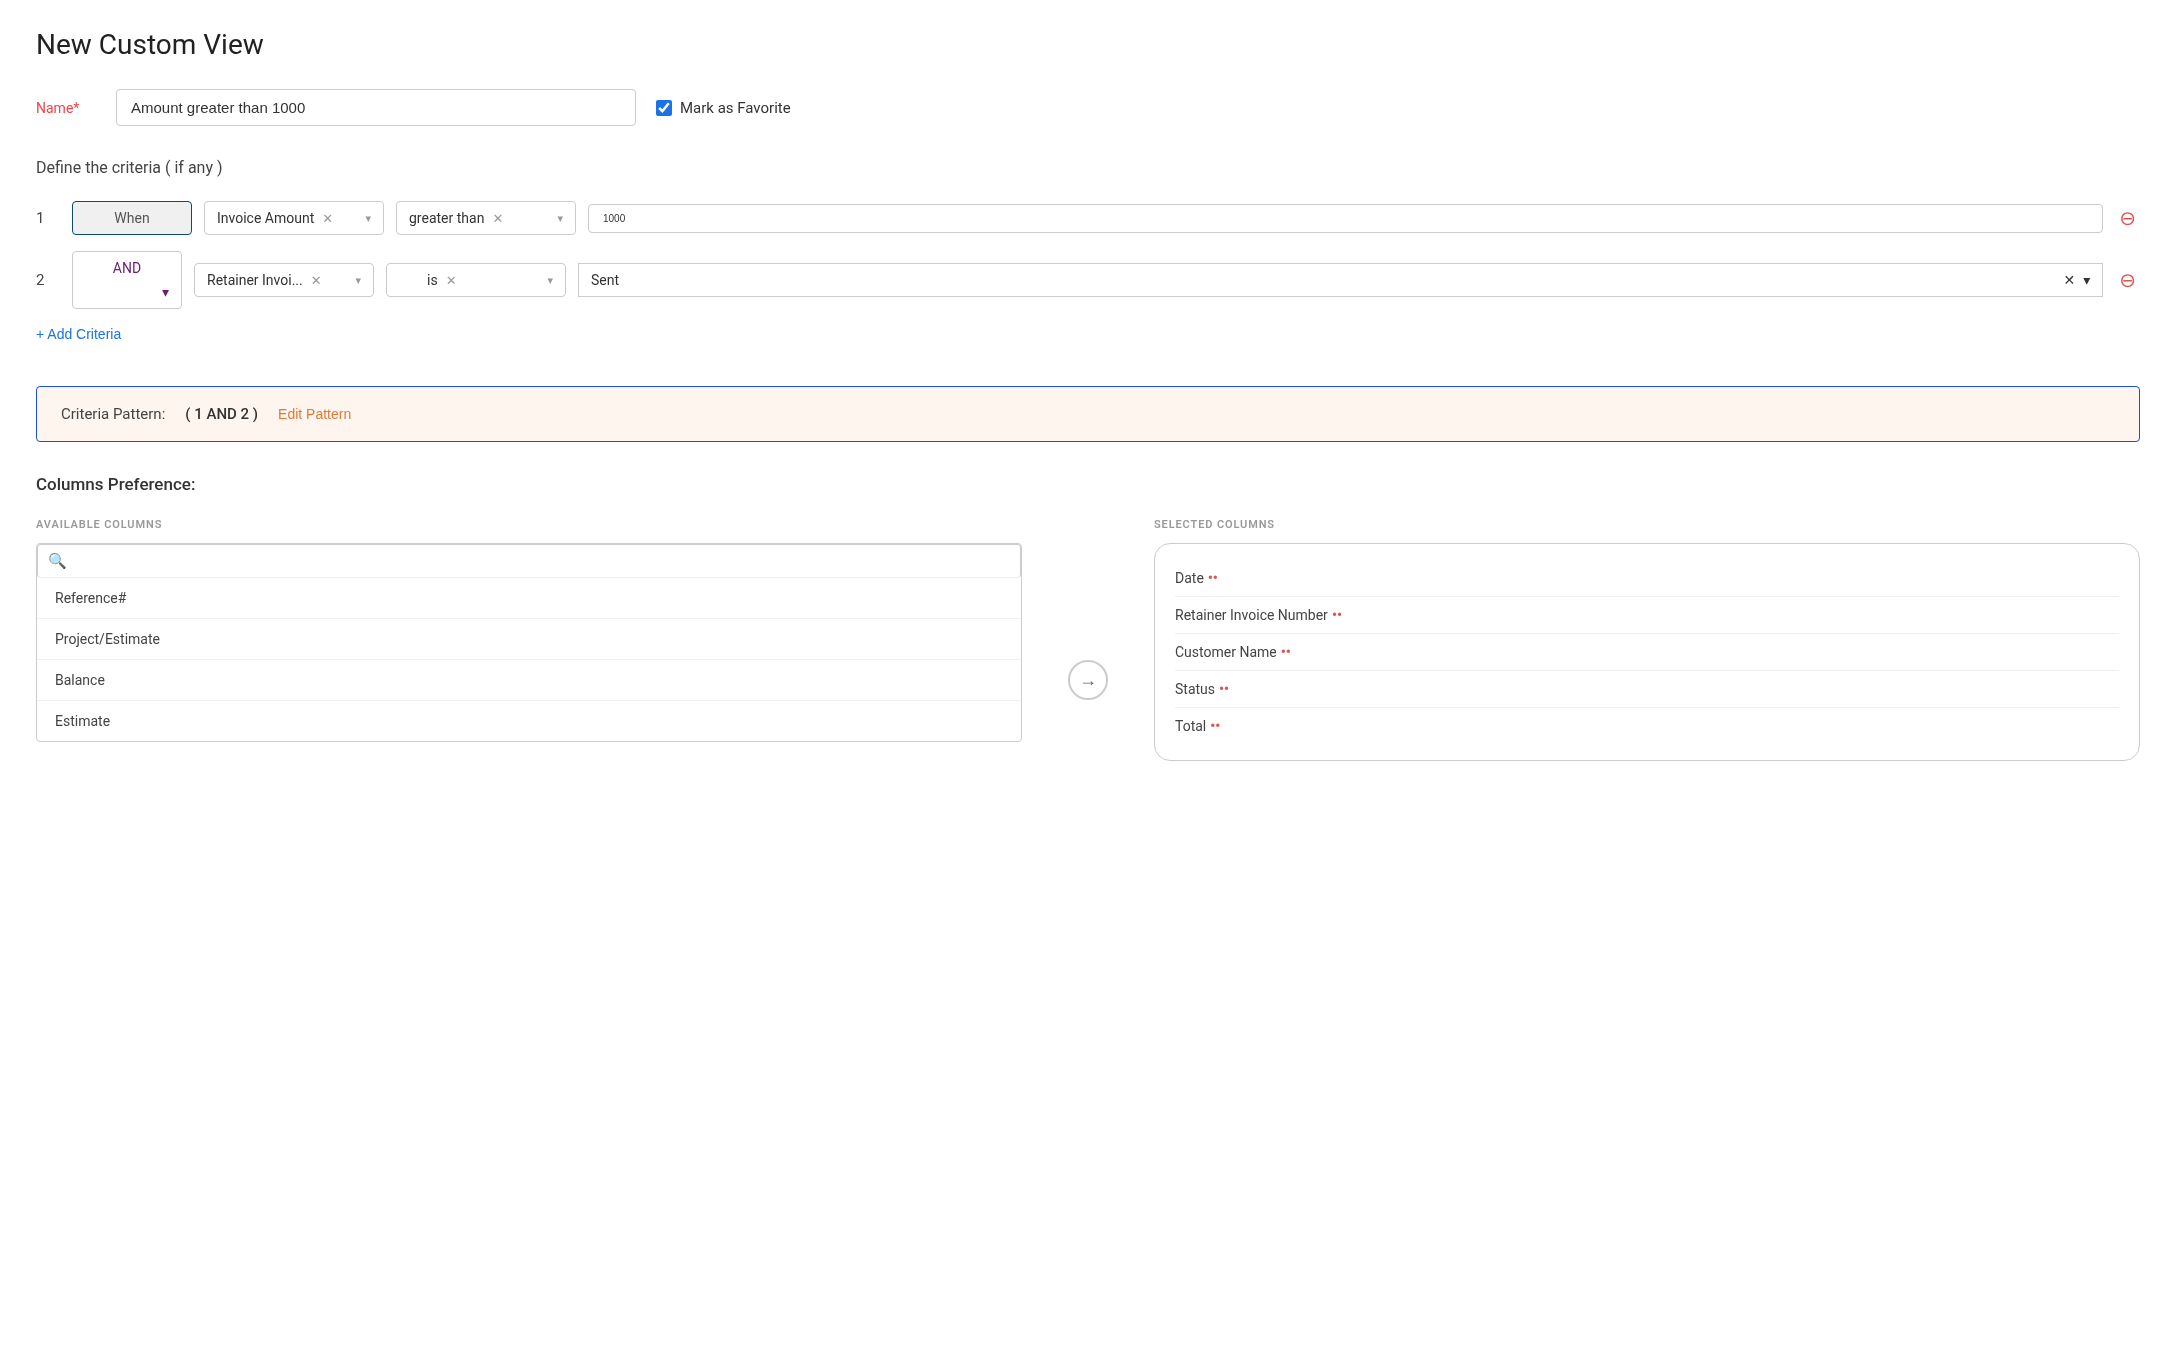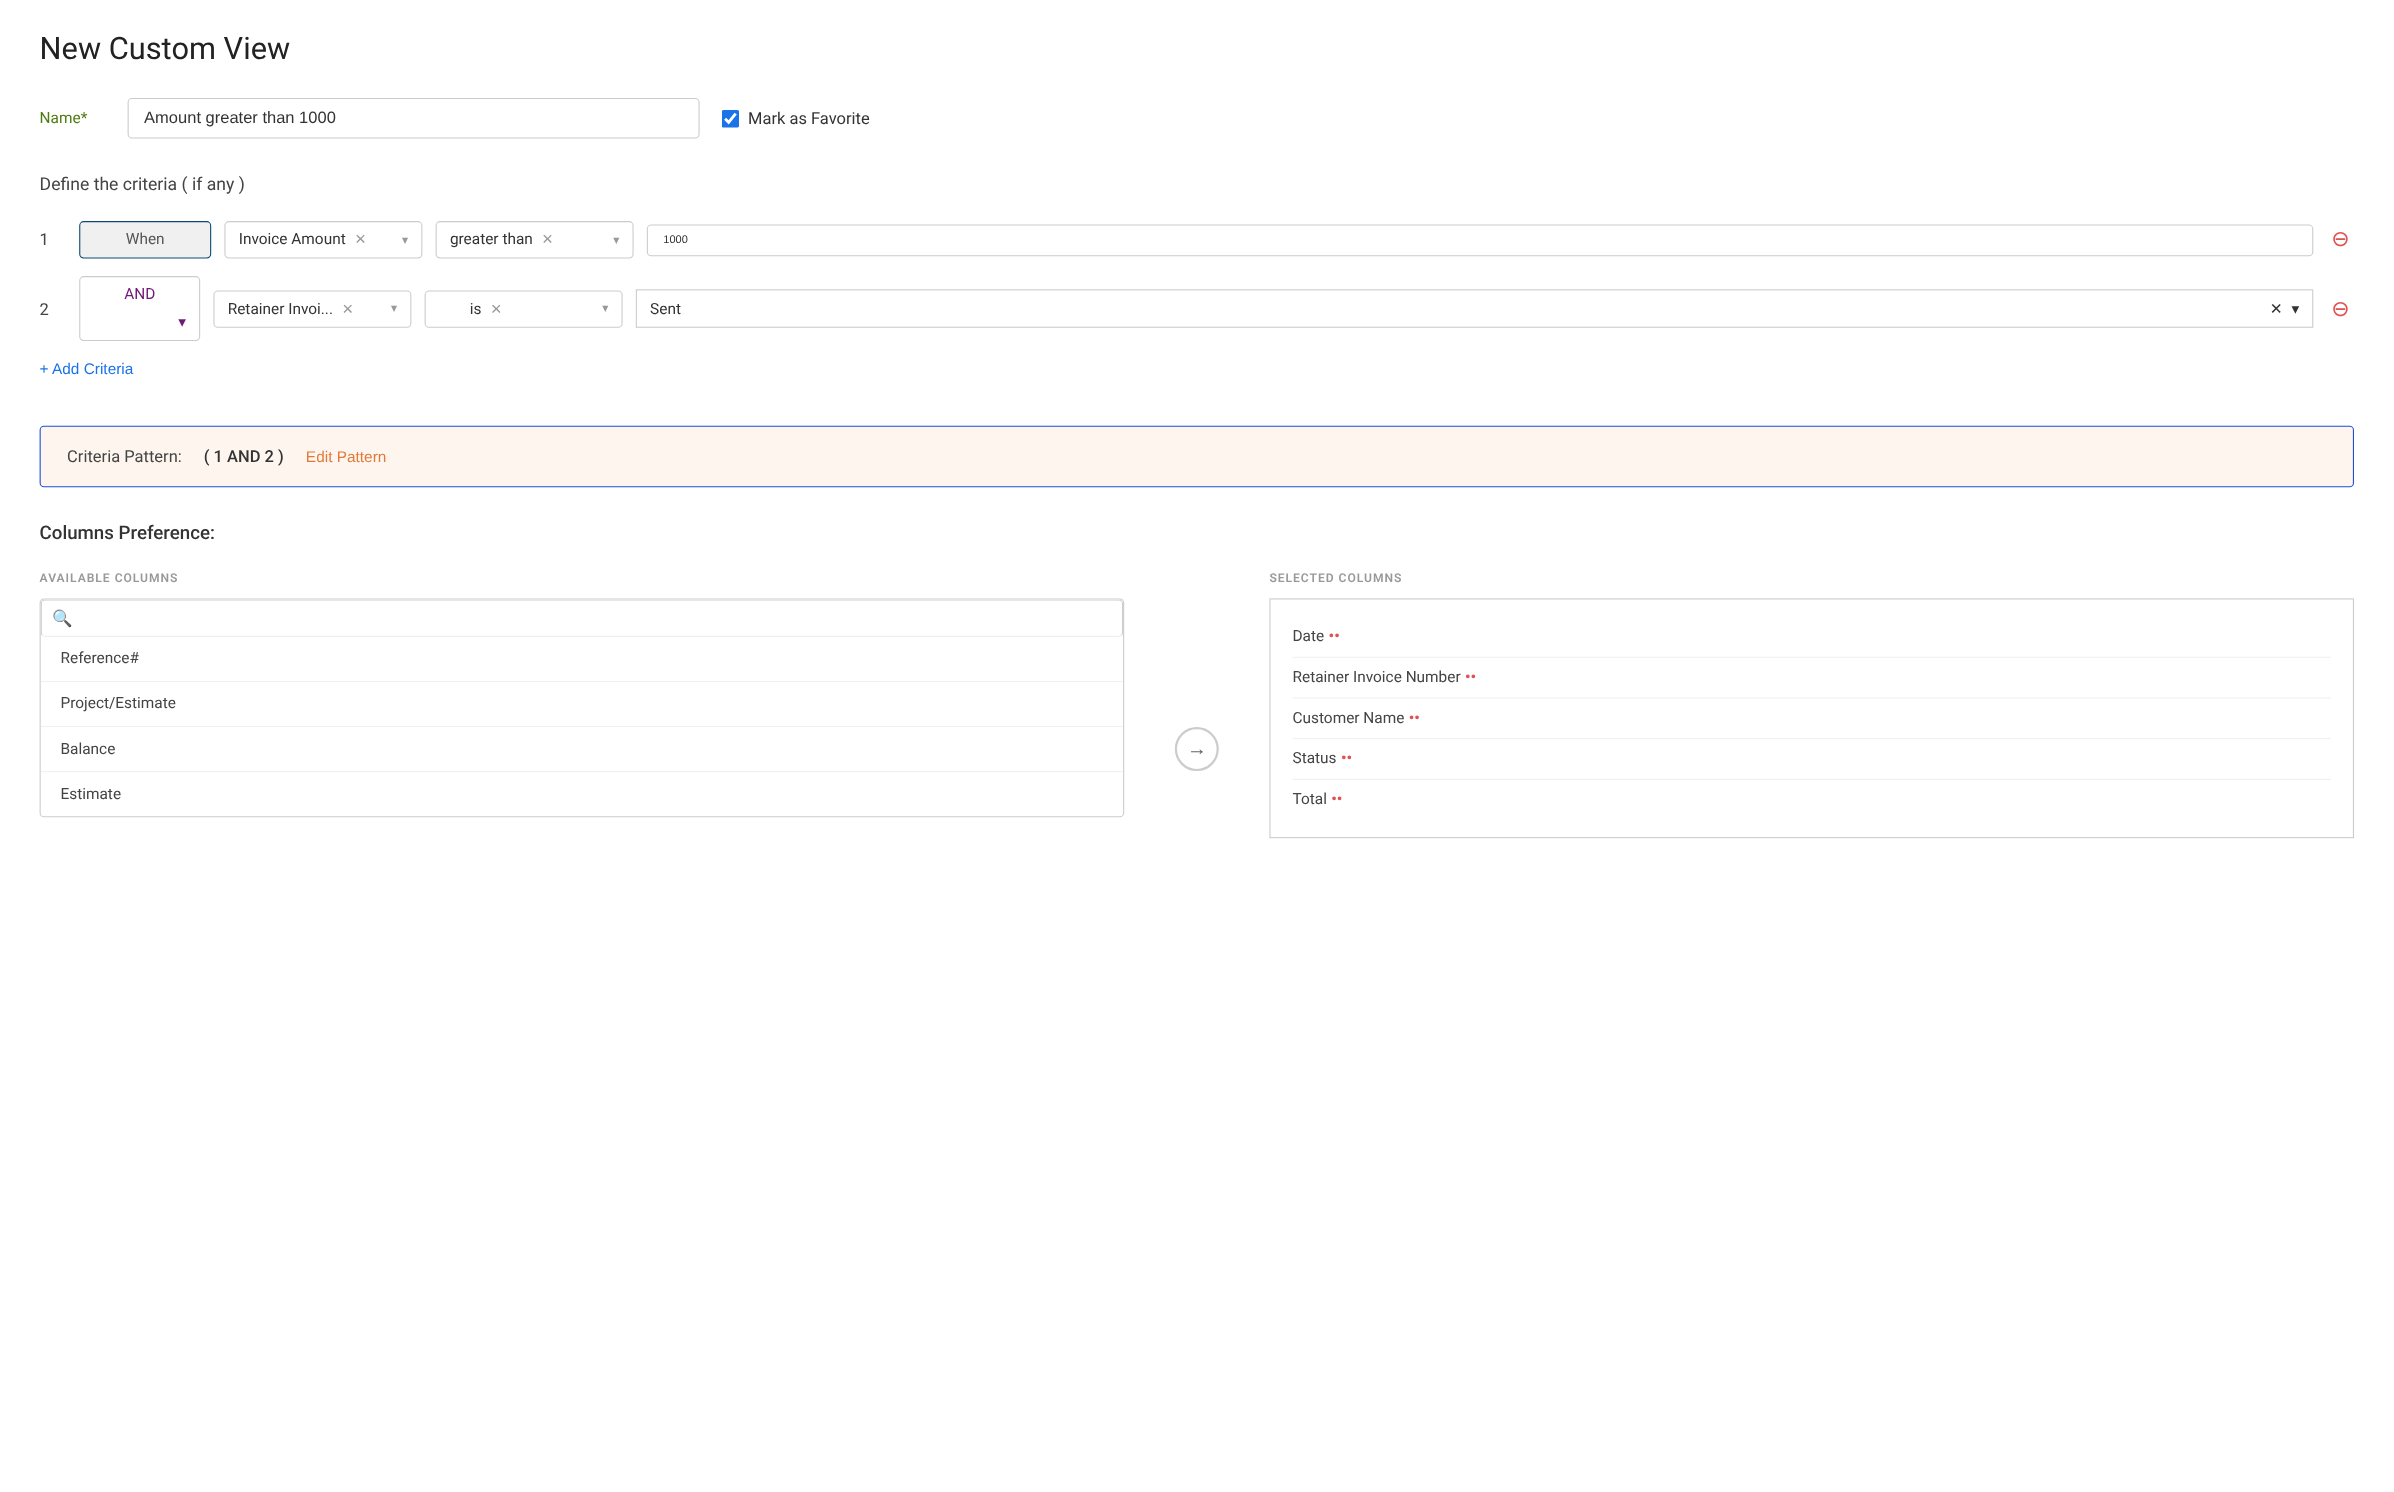--- a/index.html
+++ b/index.html
@@ -16,21 +16,21 @@
       color: #222;
       margin-bottom: 28px;
     }
     .name-row {
       display: flex;
       align-items: center;
       gap: 20px;
       margin-bottom: 32px;
     }
     .name-label {
-      color: #4d7c0f;
+      color: #ef4444;
       font-size: 14px;
       min-width: 60px;
     }
     .name-input {
       width: 520px;
       border: 1px solid #ccc;
       border-radius: 4px;
       padding: 9px 14px;
       font-size: 15px;
       color: #333;
@@ -228,21 +228,21 @@
       display: flex;
       align-items: center;
       justify-content: center;
       color: #666;
       font-size: 18px;
       cursor: pointer;
       background: #fff;
     }
     .selected-list {
       border: 1px solid #ccc;
-      border-radius: 0;
+      border-radius: 16px;
       padding: 16px 20px;
     }
     .selected-item {
       padding: 10px 0;
       font-size: 14px;
       color: #444;
       display: flex;
       align-items: center;
       gap: 4px;
       border-bottom: 1px solid #f0f0f0;

